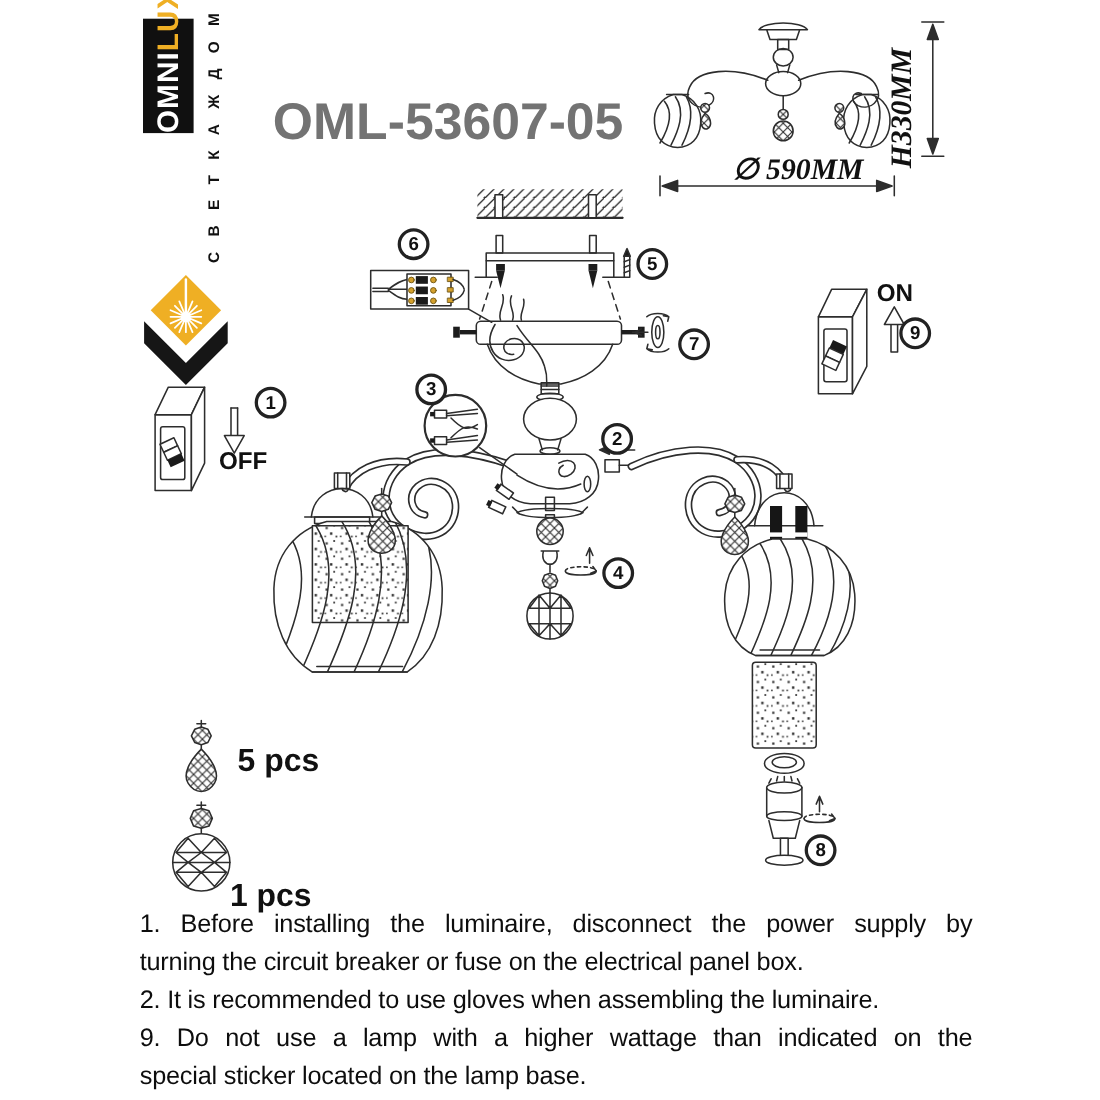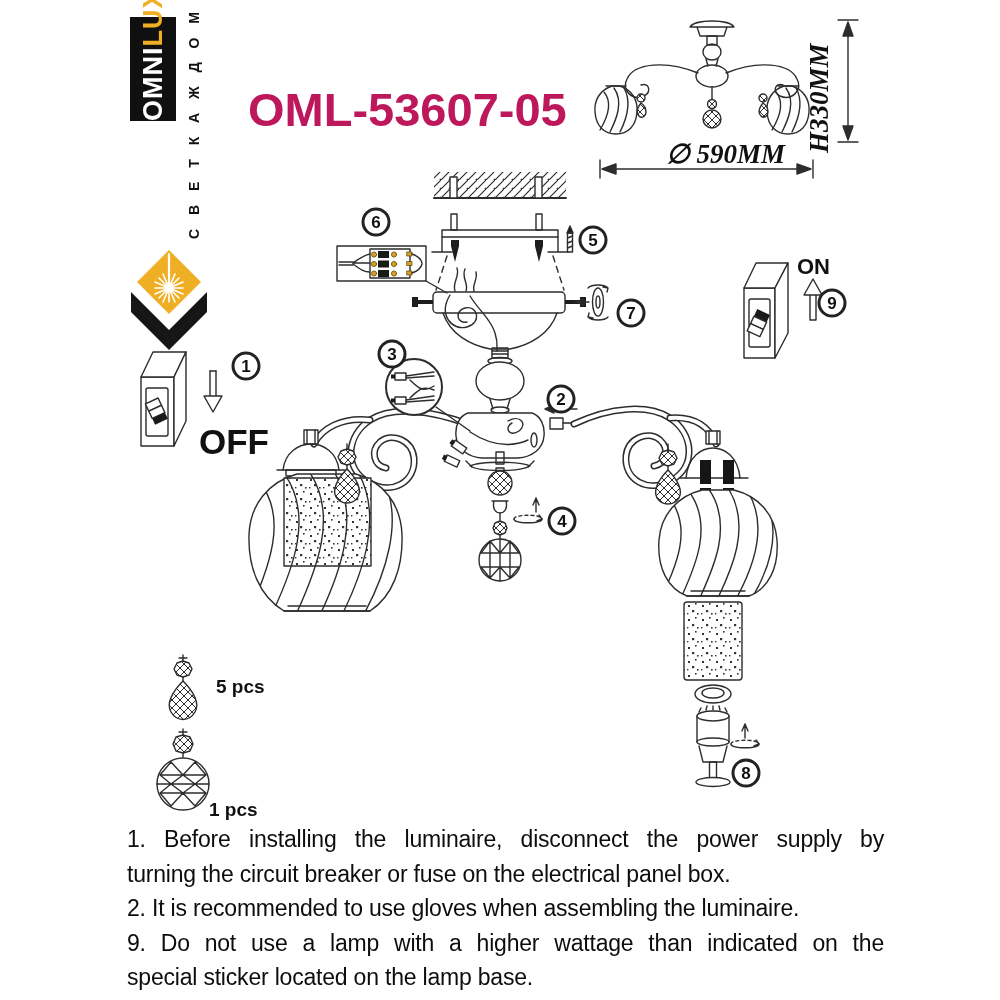--- a/index.html
+++ b/index.html
@@ -11,29 +11,29 @@
   .vrot{transform:rotate(-90deg) translateX(-100%);transform-origin:0 0;white-space:nowrap;}
   
   .logo-box{position:absolute;left:130px;top:17px;width:46px;height:104px;background:#101010;}
   .logo-text{width:104px;height:46px;font-weight:bold;font-size:27px;line-height:46px;
              letter-spacing:1px;padding-left:3px;}
   .logo-omni{color:#ffffff;}
   .logo-lux{color:#EFAF24;}
   .tagline-text{width:226px;height:20px;font-weight:bold;font-size:14px;line-height:20px;
                 letter-spacing:5px;color:#111;}
   .title{position:absolute;left:248px;top:82px;font-size:47px;font-weight:bold;
-         color:#be185d;letter-spacing:0px;}
+         color:#737373;letter-spacing:0px;}
   .dim{font-family:"Liberation Serif",serif;font-style:italic;font-weight:bold;
        font-size:27px;color:#111;}
   .dim-h{width:125px;height:34px;line-height:34px;}
   .switch-label{position:absolute;font-weight:bold;color:#111;}
   .badge{position:absolute;width:29px;height:29px;box-sizing:border-box;border:3px solid #222;
          border-radius:50%;background:#fff;font-weight:bold;font-size:17px;line-height:23px;
          text-align:center;color:#111;transform:translate(-50%,-50%);}
-  .pcs{position:absolute;font-weight:bold;font-size:19px;color:#111;}
+  .pcs{position:absolute;font-weight:bold;font-size:29px;color:#111;}
   .instructions{position:absolute;left:127px;top:822px;width:757px;font-size:23px;
                 line-height:34.5px;color:#0d0d0d;letter-spacing:-0.2px;}
   .jl{text-align:justify;text-align-last:justify;}
   svg{position:absolute;left:0;top:0;}
 </style>
 </head>
 <body>
 
 <div class="page">
 
@@ -384,21 +384,21 @@
     <div class="vrot tagline-text">С В Е Т   К А Ж Д О М У</div>
   </div>
 
   <div class="title">OML-53607-05</div>
 
   <div class="vwrap" style="left:802px;top:28px;width:34px;height:125px;">
     <div class="vrot dim dim-h">H330MM</div>
   </div>
   <div class="abs dim" style="left:645px;top:138px;width:140px;text-align:right;">∅ 590MM</div>
 
-  <div class="switch-label" style="left:199px;top:422px;font-size:35px;">OFF</div>
+  <div class="switch-label" style="left:199px;top:406px;font-size:22px;">OFF</div>
   <div class="switch-label" style="left:797px;top:254px;font-size:22px;">ON</div>
 
   <div class="badge" style="left:246px;top:366px;">1</div>
   <div class="badge" style="left:561px;top:399px;">2</div>
   <div class="badge" style="left:392px;top:354px;">3</div>
   <div class="badge" style="left:562px;top:521px;">4</div>
   <div class="badge" style="left:593px;top:240px;">5</div>
   <div class="badge" style="left:376px;top:222px;">6</div>
   <div class="badge" style="left:631px;top:313px;">7</div>
   <div class="badge" style="left:746px;top:773px;">8</div>

